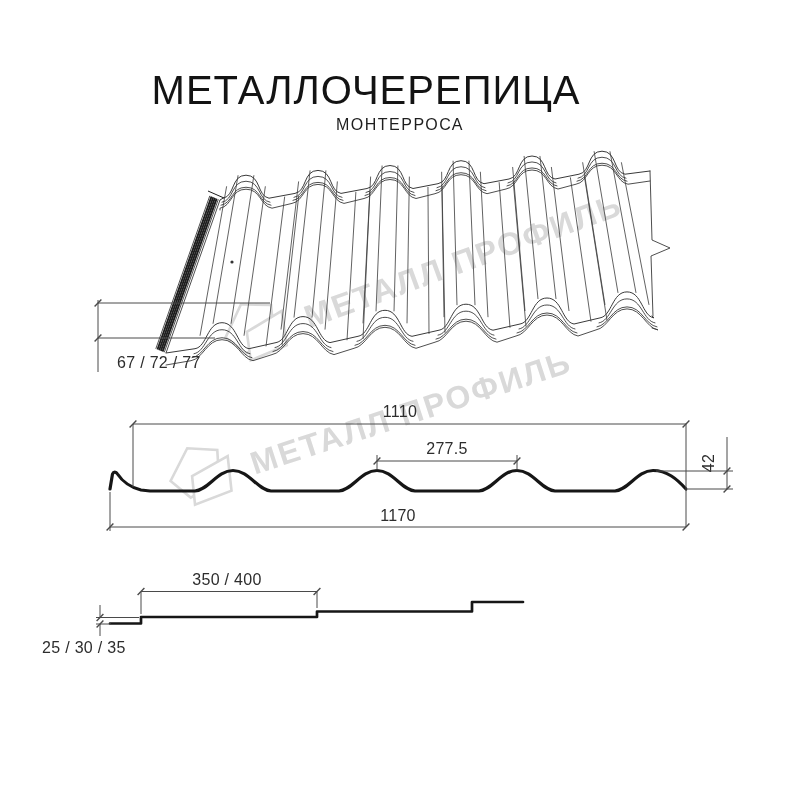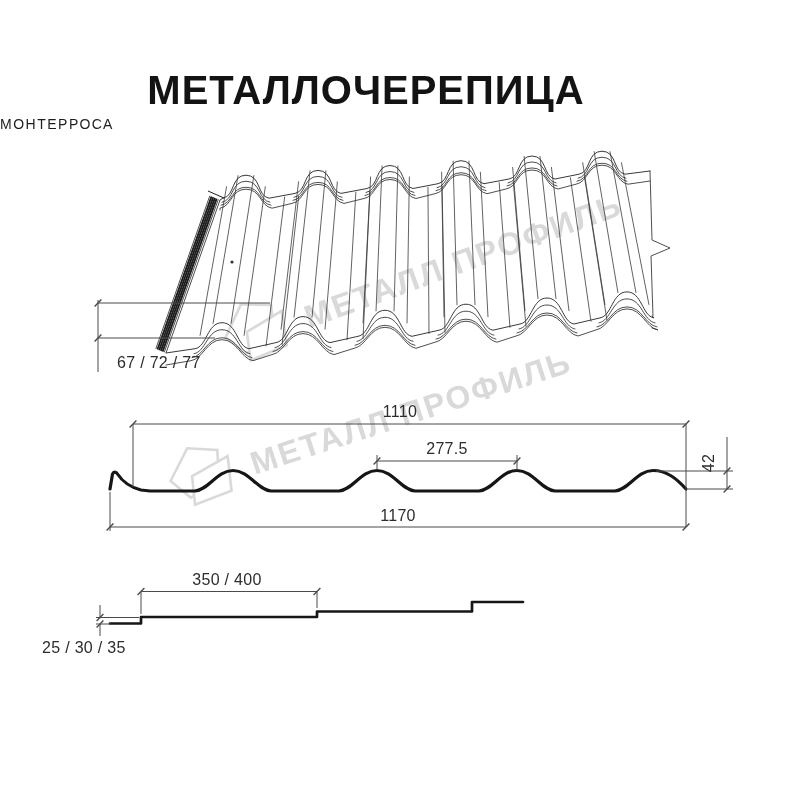--- a/index.html
+++ b/index.html
@@ -1,20 +1,20 @@
 <!DOCTYPE html>
 <html><head>
 <meta charset="utf-8">
 <style>
   html,body{margin:0;padding:0;background:#ffffff;width:800px;height:800px;overflow:hidden;}
   body{font-family:"Liberation Sans", sans-serif;position:relative;}
   .title{position:absolute;left:0;top:68px;width:732px;text-align:center;
-         font-size:40px;font-weight:bold;letter-spacing:1px;color:#131313;}
-  .subtitle{position:absolute;left:0;top:116px;width:800px;
-         font-size:14px;font-weight:500;letter-spacing:1.5px;color:#1e1e1e;}
+         font-size:40px;font-weight:normal;letter-spacing:1px;color:#131313;}
+  .subtitle{position:absolute;left:0;top:116px;width:800px;text-align:center;
+         font-size:16px;font-weight:500;letter-spacing:1.5px;color:#1e1e1e;}
   svg{position:absolute;left:0;top:0;}
   .dim{font-family:"Liberation Sans",sans-serif;font-size:16px;fill:#2d2d2d;letter-spacing:0.3px;}
   .wmtext{font-family:"Liberation Sans",sans-serif;font-size:32px;font-weight:bold;
           letter-spacing:2px;fill:#d9d9d9;}
 </style>
 </head>
 <body>
 
 <div class="title">МЕТАЛЛОЧЕРЕПИЦА</div>
 <div class="subtitle">МОНТЕРРОСА</div>

